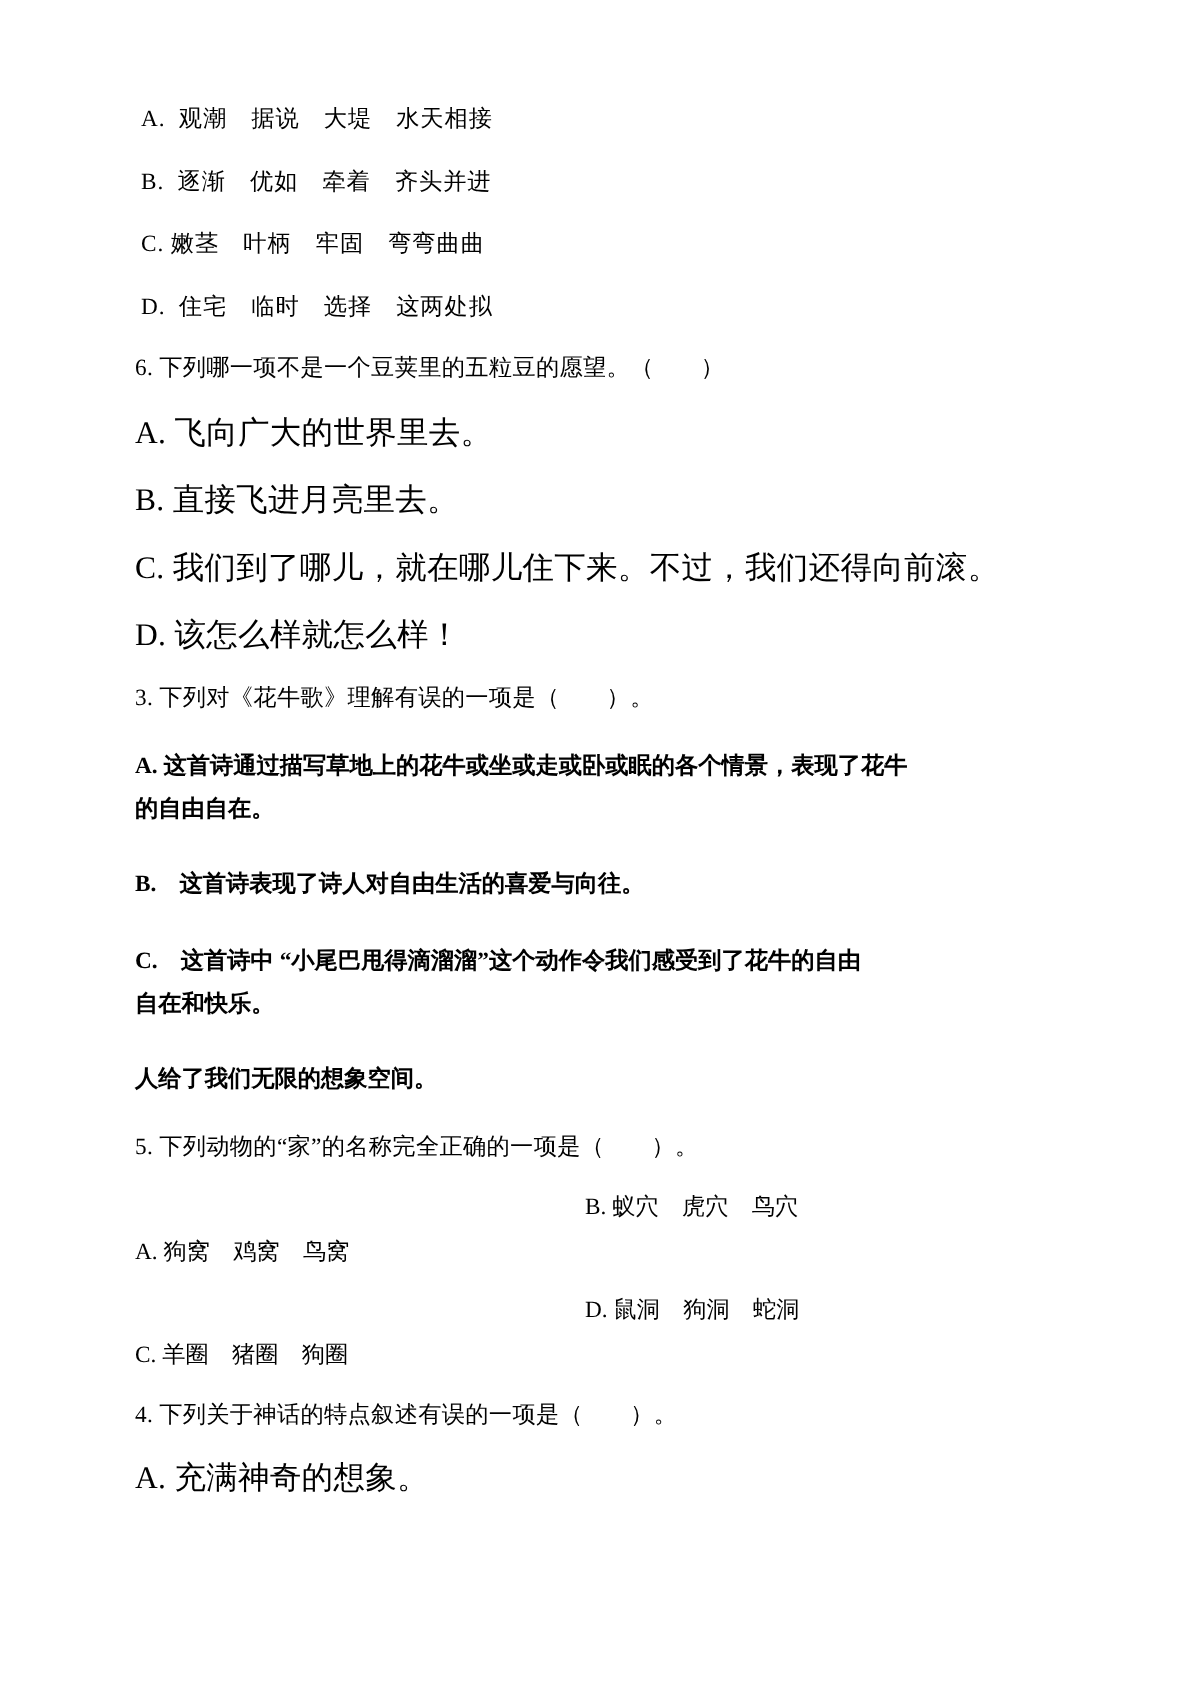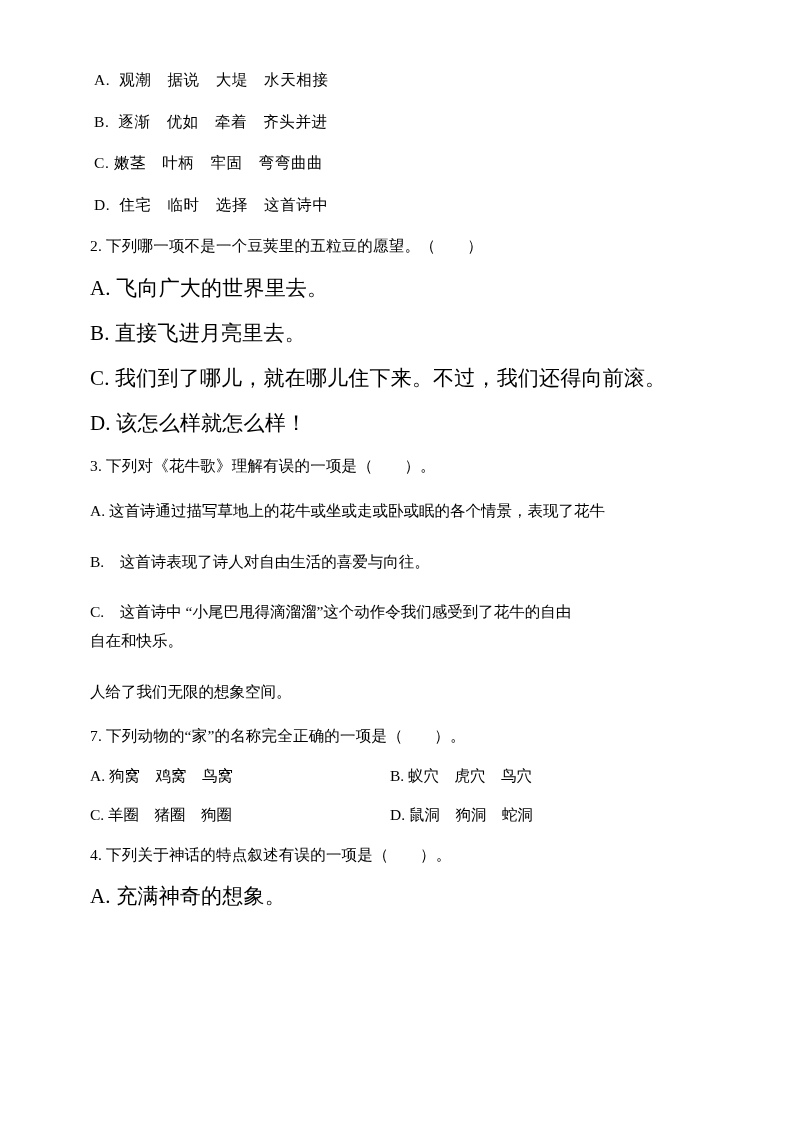--- a/index.html
+++ b/index.html
@@ -47,76 +47,79 @@
   .opt-line {
     padding-left: 12px;
     margin-bottom: 24px;
     font-size: 21px;
   }
   .opt-line-wrap {
     padding-left: 12px;
     margin-bottom: 22px;
     font-size: 15.5px;
     line-height: 1.85;
+    font-weight: bold;
   }
   .opt-line-wrap .cont {
     display: block;
     padding-left: 0;
   }
   .two-col {
     padding-left: 12px;
     margin-bottom: 24px;
     font-size: 15.5px;
     display: flex;
   }
   .two-col .c1 {
     width: 300px;
     flex: 0 0 300px;
+    margin-top: 30px;
   }
   .two-col .c2 {
     flex: 1 1 auto;
   }
 </style>
 </head>
 <body>
 
 <div class="page">
   <div class="doc">
 
     <div class="opt-top line">A.  观潮　据说　大堤　水天相接</div>
     <div class="opt-top line">B.  逐渐　优如　牵着　齐头并进</div>
     <div class="opt-top line">C. 嫩茎　叶柄　牢固　弯弯曲曲</div>
-    <div class="opt-top line">D.  住宅　临时　选择　这首诗中</div>
+    <div class="opt-top line">D.  住宅　临时　选择　这两处拟</div>
 
-    <div class="q-line line">2. 下列哪一项不是一个豆荚里的五粒豆的愿望。（　　）</div>
+    <div class="q-line line">6. 下列哪一项不是一个豆荚里的五粒豆的愿望。（　　）</div>
     <div class="opt-line line">A. 飞向广大的世界里去。</div>
     <div class="opt-line line">B. 直接飞进月亮里去。</div>
     <div class="opt-line line">C. 我们到了哪儿，就在哪儿住下来。不过，我们还得向前滚。</div>
     <div class="opt-line line">D. 该怎么样就怎么样！</div>
 
     <div class="q-line line">3. 下列对《花牛歌》理解有误的一项是（　　）。</div>
 
     <div class="opt-line-wrap">
       <span class="cont">A. 这首诗通过描写草地上的花牛或坐或走或卧或眠的各个情景，表现了花牛</span>
+      <span class="cont">的自由自在。</span>
     </div>
 
     <div class="opt-line-wrap">
       <span class="cont">B.　这首诗表现了诗人对自由生活的喜爱与向往。</span>
     </div>
 
     <div class="opt-line-wrap">
       <span class="cont">C.　这首诗中 “小尾巴甩得滴溜溜”这个动作令我们感受到了花牛的自由</span>
       <span class="cont">自在和快乐。</span>
     </div>
 
     <div class="opt-line-wrap">
       <span class="cont">人给了我们无限的想象空间。</span>
     </div>
 
-    <div class="q-line line">7. 下列动物的“家”的名称完全正确的一项是（　　）。</div>
+    <div class="q-line line">5. 下列动物的“家”的名称完全正确的一项是（　　）。</div>
 
     <div class="two-col">
       <span class="c1">A. 狗窝　鸡窝　鸟窝</span>
       <span class="c2">B. 蚁穴　虎穴　鸟穴</span>
     </div>
     <div class="two-col">
       <span class="c1">C. 羊圈　猪圈　狗圈</span>
       <span class="c2">D. 鼠洞　狗洞　蛇洞</span>
     </div>
 

